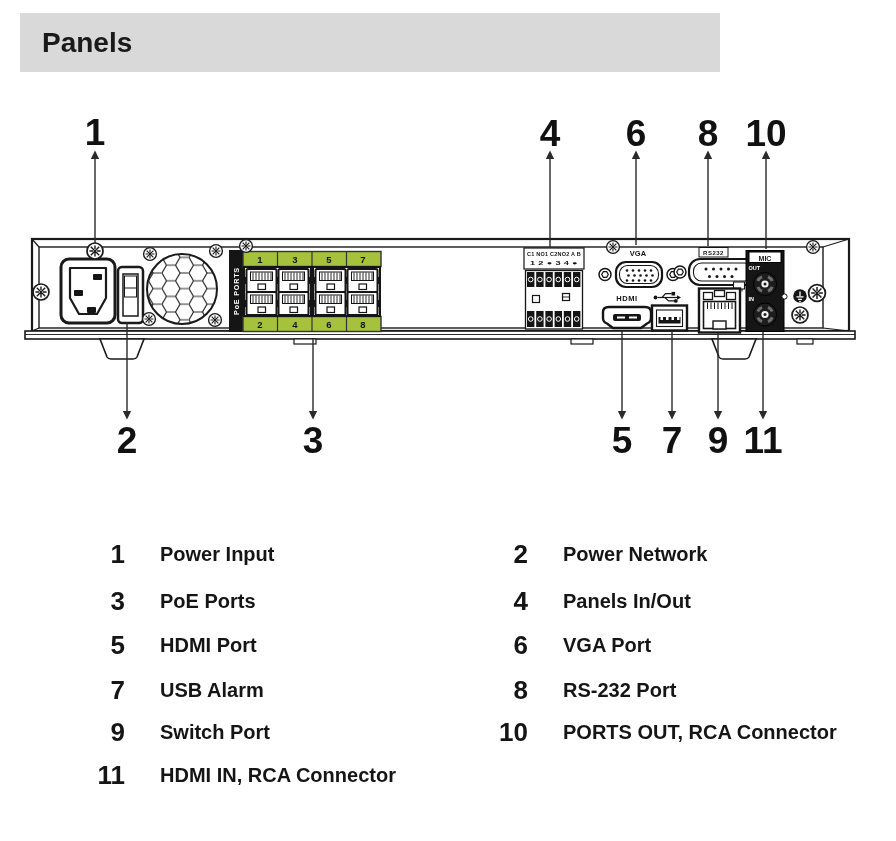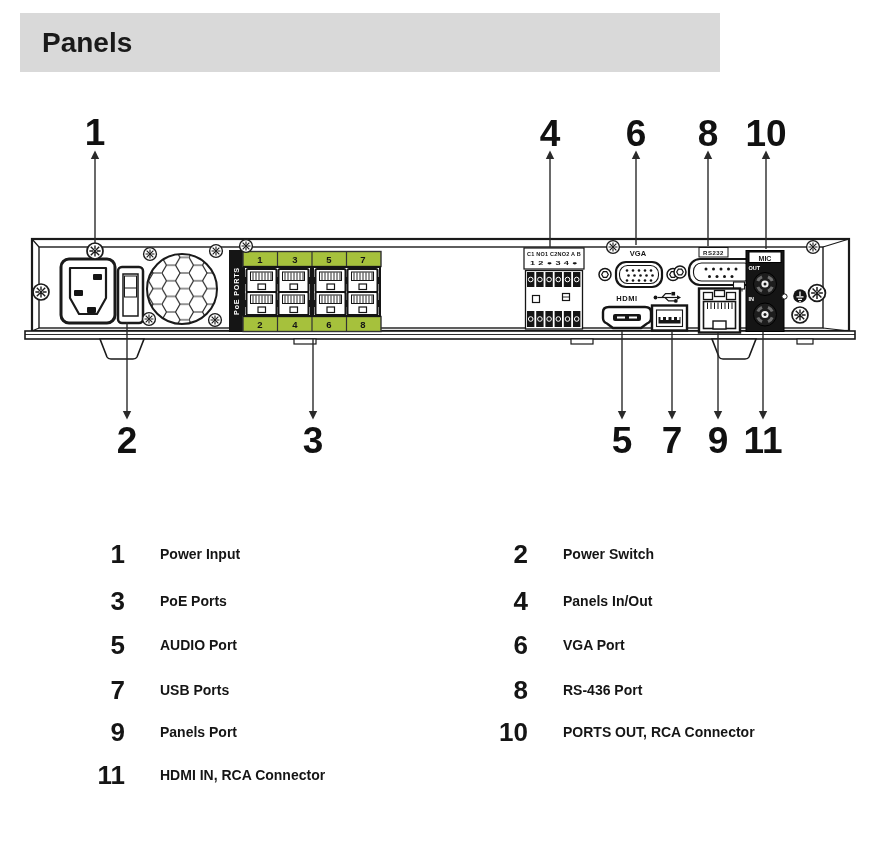--- a/index.html
+++ b/index.html
@@ -10,21 +10,21 @@
   svg{position:absolute;left:0;top:0;}
   .svgtxt{font-family:"Liberation Sans",sans-serif;font-weight:bold;fill:#151515;}
   .wtxt{font-family:"Liberation Sans",sans-serif;font-weight:bold;fill:#ffffff;}
   .callout{font-family:"Liberation Sans",sans-serif;font-weight:bold;fill:#111;font-size:37px;}
   .tiny{letter-spacing:0.2px;}
   .legend{position:absolute;left:0;top:0;width:896px;}
   .lrow{position:absolute;height:32px;line-height:32px;white-space:nowrap;}
   .lnum{display:inline-block;text-align:right;font-size:26px;font-weight:bold;vertical-align:top;}
   .lcolL .lnum{width:40px;}
   .lcolR .lnum{width:68px;}
-  .llabel{display:inline-block;margin-left:35px;font-size:14px;font-weight:bold;vertical-align:top;}
+  .llabel{display:inline-block;margin-left:35px;font-size:20px;font-weight:bold;vertical-align:top;}
   .line{stroke:#2a2a2a;stroke-width:1.4;}
   .arr{fill:#2a2a2a;}
 </style>
 </head>
 <body>
 
 <div class="header">
   <span class="title">Panels</span>
 </div>
 
@@ -327,39 +327,39 @@
 </svg>
 
 <div class="legend">
   <div class="lrow lcolL" style="left:85px;top:538px">
     <span class="lnum">1</span><span class="llabel">Power Input</span>
   </div>
   <div class="lrow lcolL" style="left:85px;top:585px">
     <span class="lnum">3</span><span class="llabel">PoE Ports</span>
   </div>
   <div class="lrow lcolL" style="left:85px;top:629px">
-    <span class="lnum">5</span><span class="llabel">AUDIO Port</span>
+    <span class="lnum">5</span><span class="llabel">HDMI Port</span>
   </div>
   <div class="lrow lcolL" style="left:85px;top:674px">
-    <span class="lnum">7</span><span class="llabel">USB Ports</span>
+    <span class="lnum">7</span><span class="llabel">USB Alarm</span>
   </div>
   <div class="lrow lcolL" style="left:85px;top:716px">
-    <span class="lnum">9</span><span class="llabel">Panels Port</span>
+    <span class="lnum">9</span><span class="llabel">Switch Port</span>
   </div>
   <div class="lrow lcolL" style="left:85px;top:759px">
     <span class="lnum">11</span><span class="llabel">HDMI IN, RCA Connector</span>
   </div>
   <div class="lrow lcolR" style="left:460px;top:538px">
-    <span class="lnum">2</span><span class="llabel">Power Switch</span>
+    <span class="lnum">2</span><span class="llabel">Power Network</span>
   </div>
   <div class="lrow lcolR" style="left:460px;top:585px">
     <span class="lnum">4</span><span class="llabel">Panels In/Out</span>
   </div>
   <div class="lrow lcolR" style="left:460px;top:629px">
     <span class="lnum">6</span><span class="llabel">VGA Port</span>
   </div>
   <div class="lrow lcolR" style="left:460px;top:674px">
-    <span class="lnum">8</span><span class="llabel">RS-436 Port</span>
+    <span class="lnum">8</span><span class="llabel">RS-232 Port</span>
   </div>
   <div class="lrow lcolR" style="left:460px;top:716px">
     <span class="lnum">10</span><span class="llabel">PORTS OUT, RCA Connector</span>
   </div>
 </div>
 
 </body></html>

